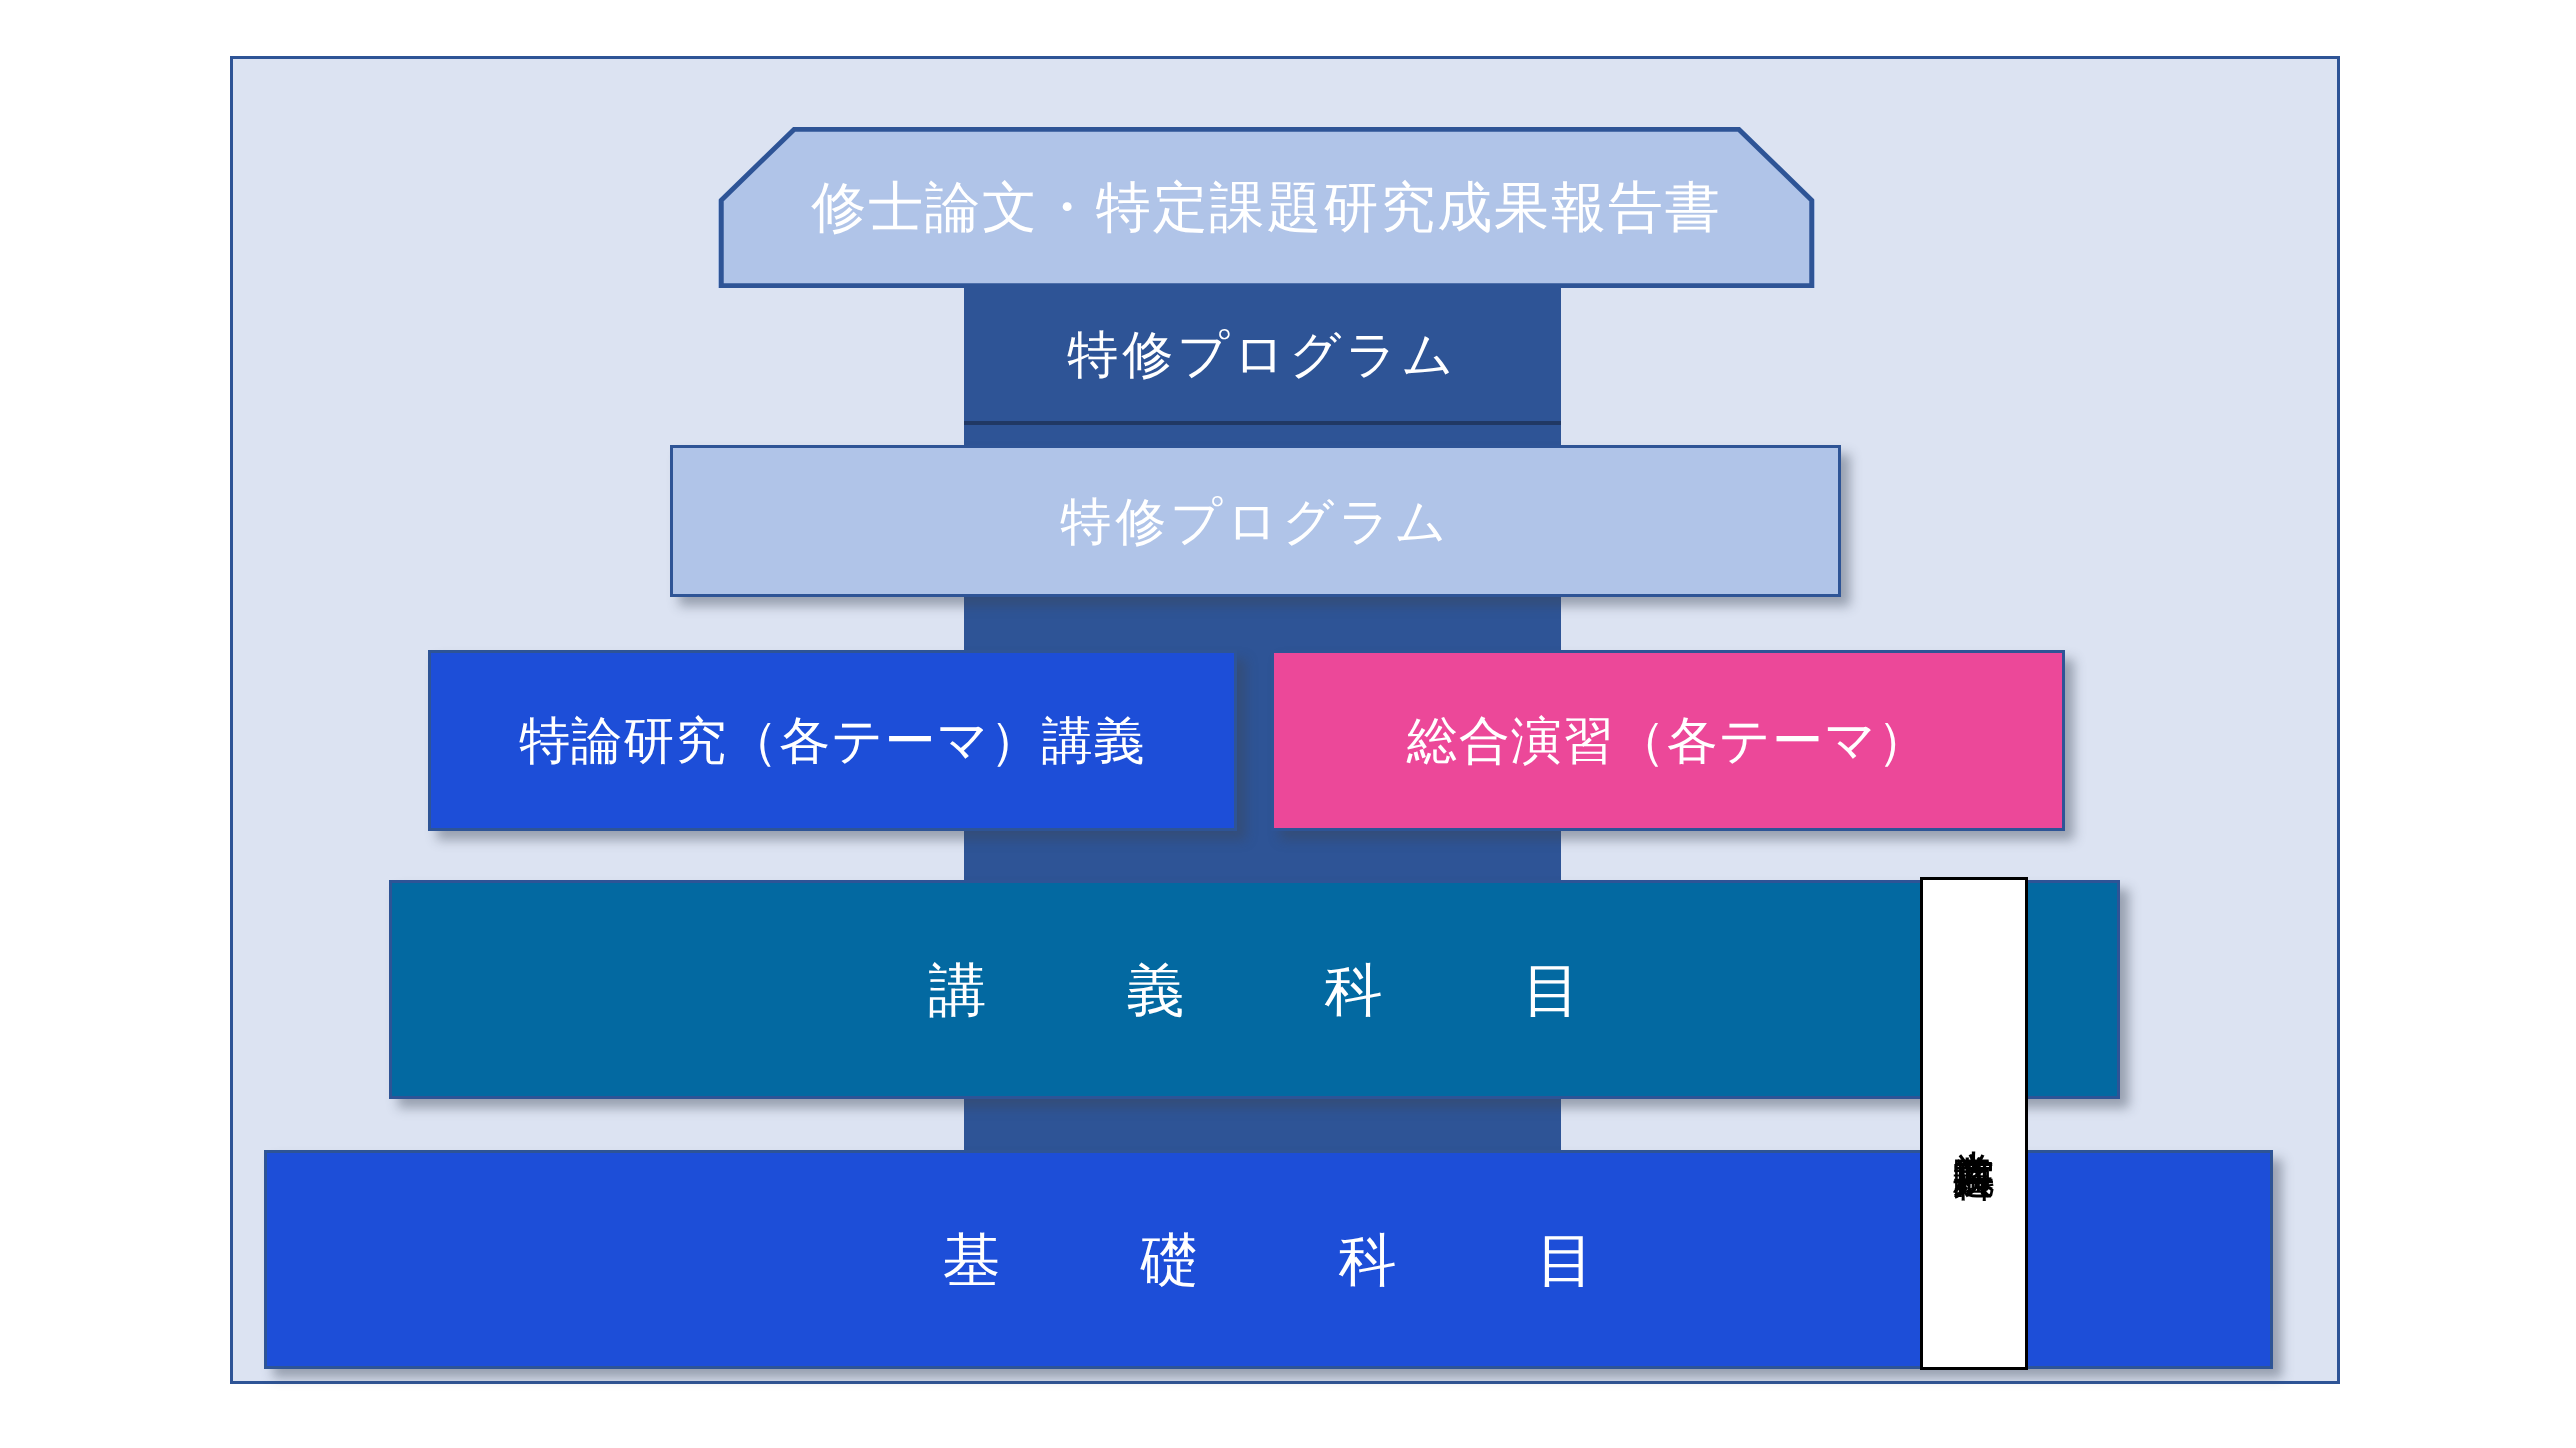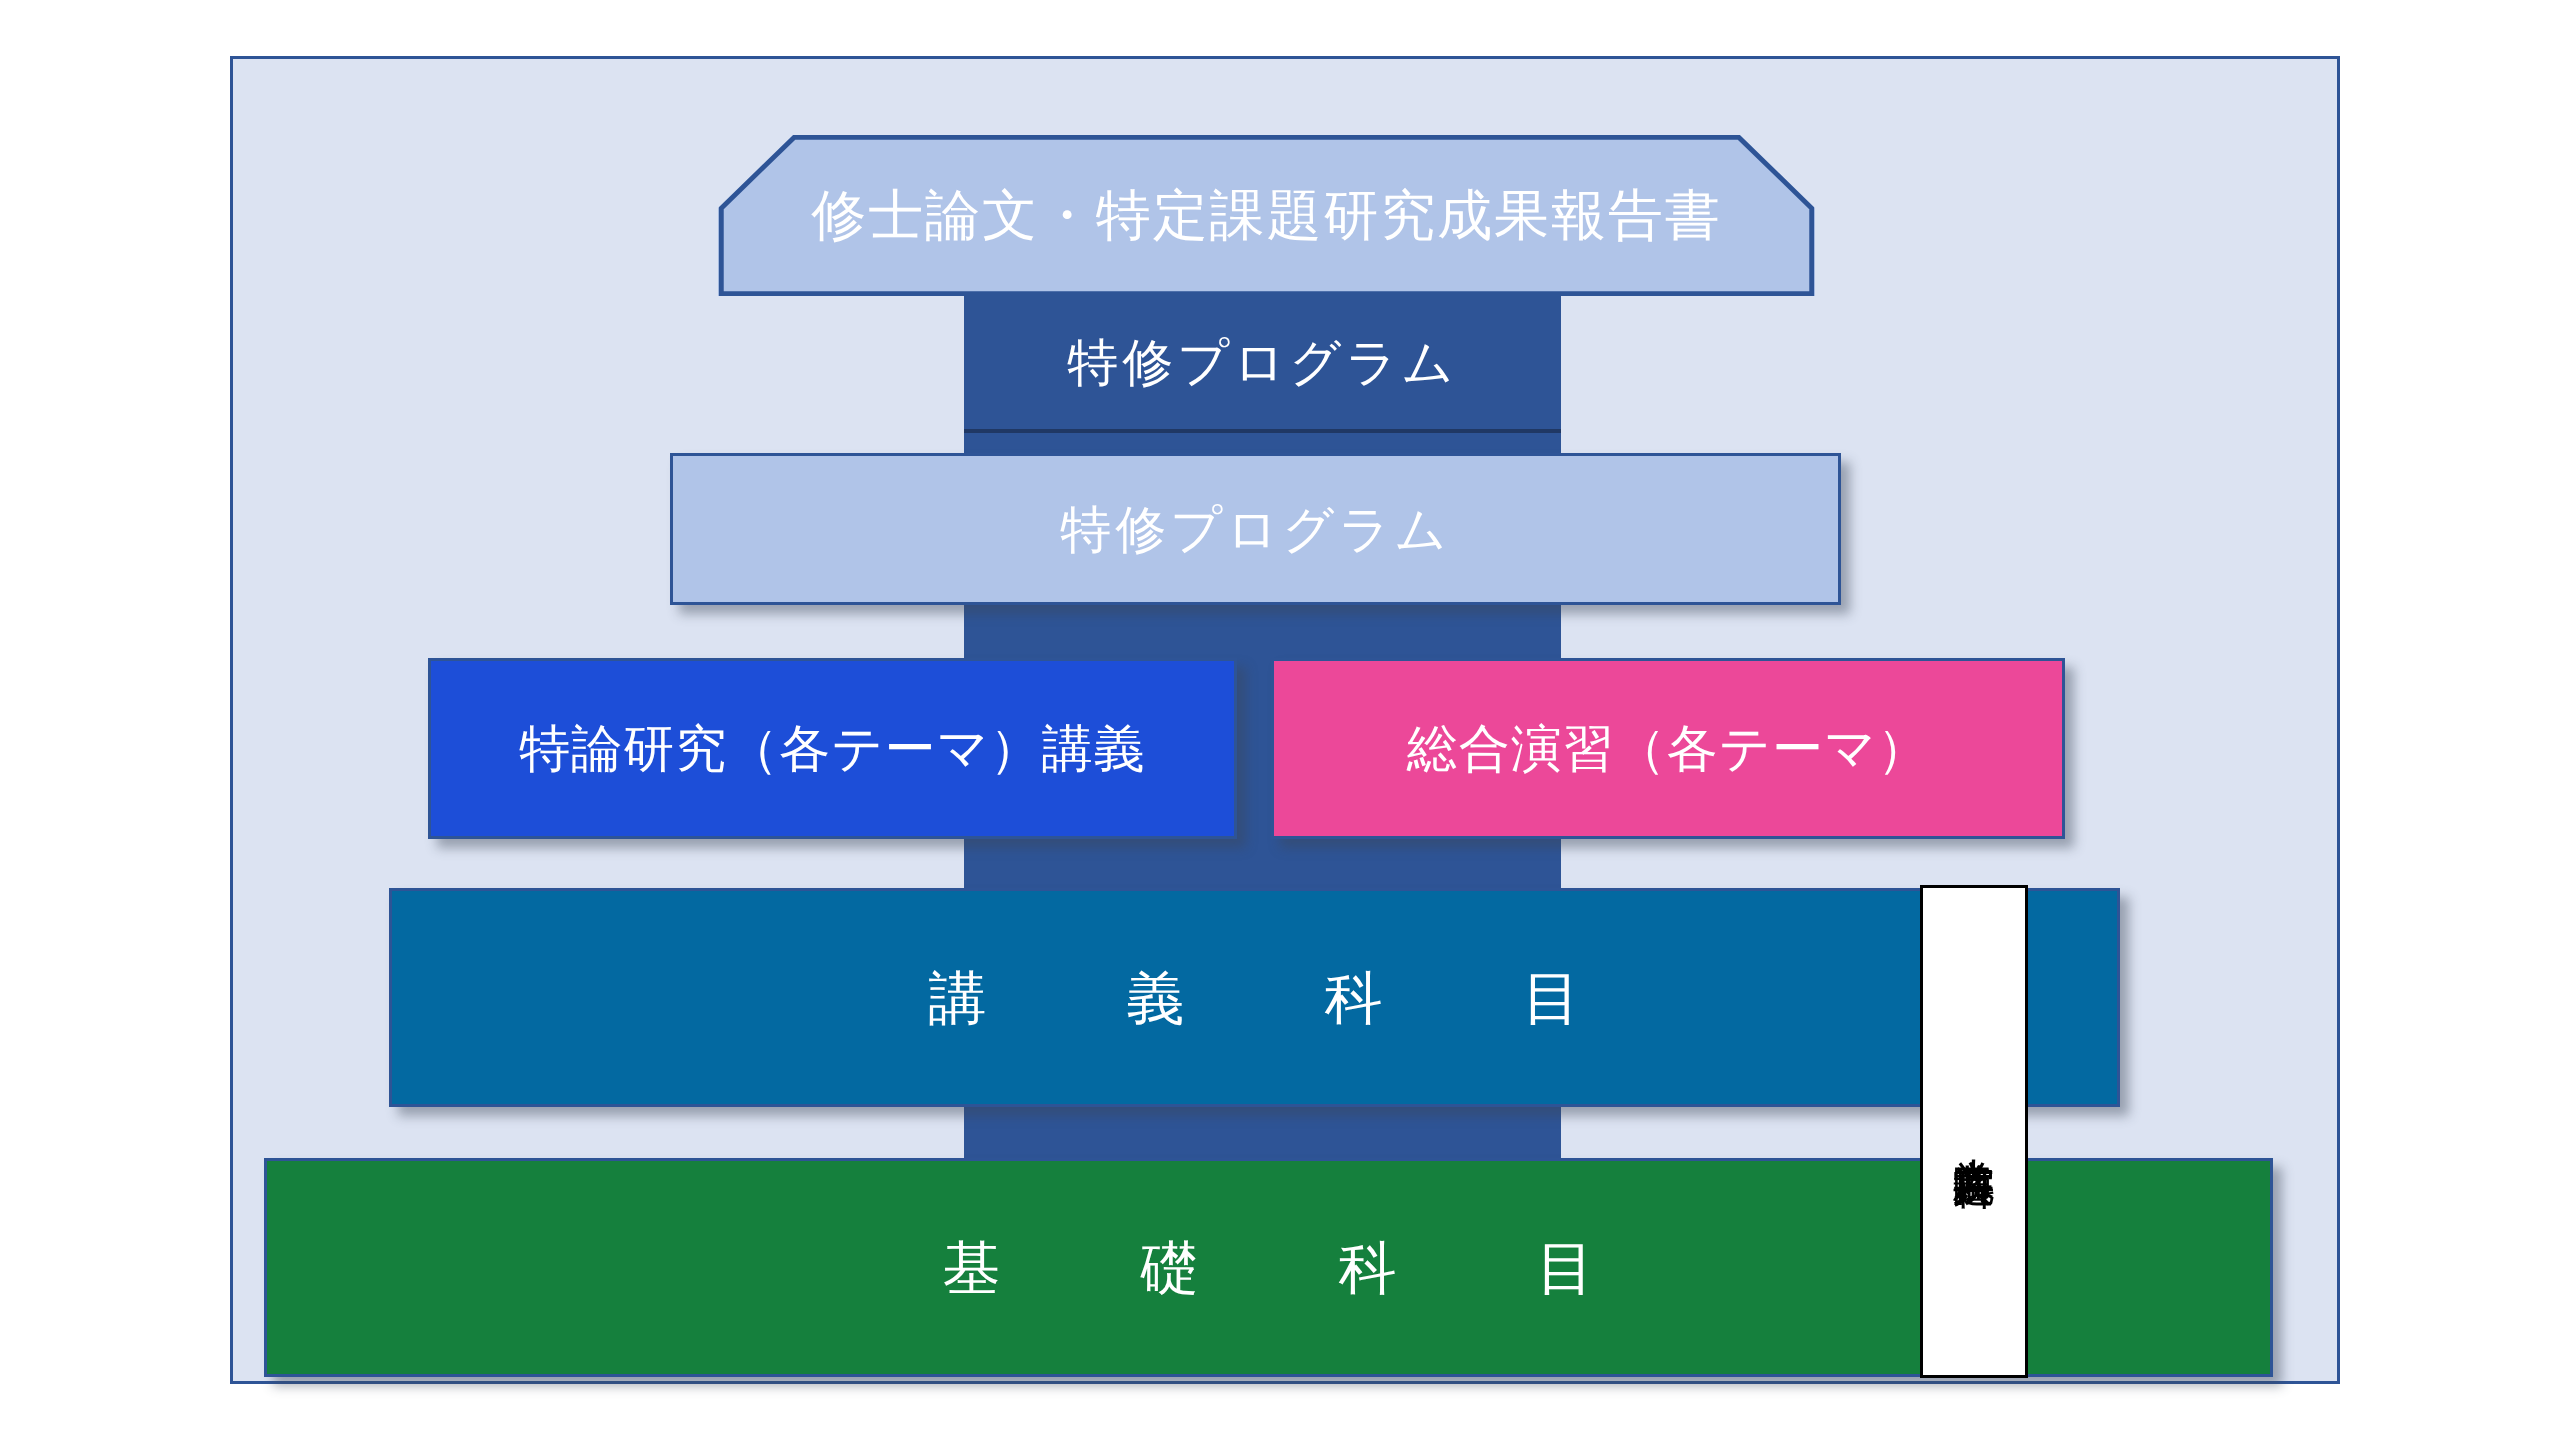--- a/index.html
+++ b/index.html
@@ -23,21 +23,21 @@
     width: 2110px;
     height: 1328px;
     background: #DCE3F2;
     border: 3.9px solid #2E5496;
     box-sizing: border-box;
   }
 
   .stage {
     position: absolute;
     left: 0;
-    top: 8px;
+    top: 0;
     width: 100%;
     height: 100%;
     border-radius: 27px;
   }
 
   
   .shape {
     position: absolute;
     box-sizing: border-box;
     display: flex;
@@ -146,21 +146,21 @@
     letter-spacing: 41px;
     text-indent: 41px;
   }
 
   
   #row-kiso {
     left: 31px;
     top: 1091px;
     width: 2009px;
     height: 219px;
-    background: #15803d;
+    background: #1d4ed8;
     border: 3.9px solid #2E5496;
     font-size: 58px;
     letter-spacing: 41px;
     text-indent: 41px;
   }
 
   
   #common-subjects {
     position: absolute;
     left: 1687px;

